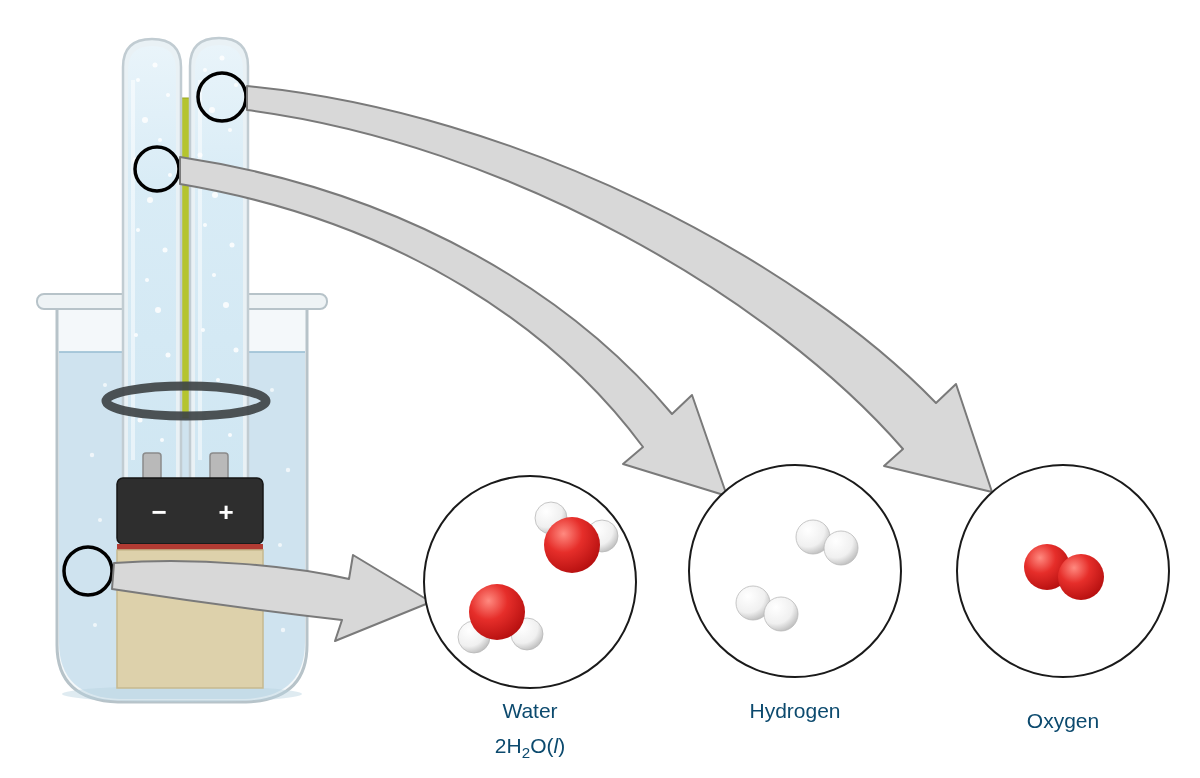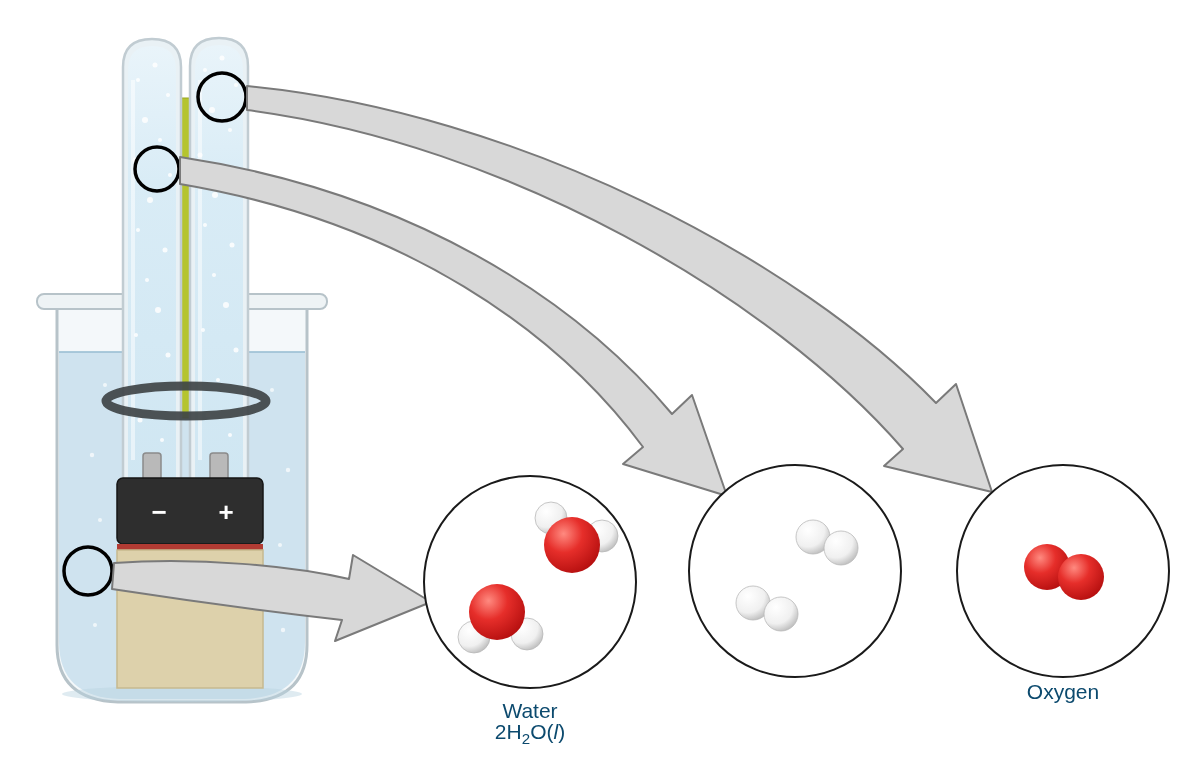--- a/index.html
+++ b/index.html
@@ -20,20 +20,21 @@
     position: absolute;
     width: 220px;
     text-align: center;
     color: #0c4a6e;
   }
   .view-label .substance {
     font-size: 21px;
     line-height: 1;
   }
   .view-label .formula {
+    margin-top: 14px;
     font-size: 21px;
     line-height: 1;
   }
   .view-label .formula sub {
     font-size: 0.72em;
   }
 </style>
 </head>
 <body>
 
@@ -188,19 +189,20 @@
       </g>
     </g>
   </svg>
 
   <div class="view-label" style="left:420px; top:700px;">
     <div class="substance">Water</div>
     <div class="formula"><span>2H</span><sub>2</sub><span>O(</span><i>l</i><span>)</span></div>
   </div>
 
   <div class="view-label" style="left:685px; top:700px;">
+    <div class="substance">Hydrogen</div>
   </div>
 
-  <div class="view-label" style="left:953px; top:681px;">
+  <div class="view-label" style="left:953px; top:710px;">
     <div class="substance">Oxygen</div>
   </div>
 
 </div>
 
 </body></html>

